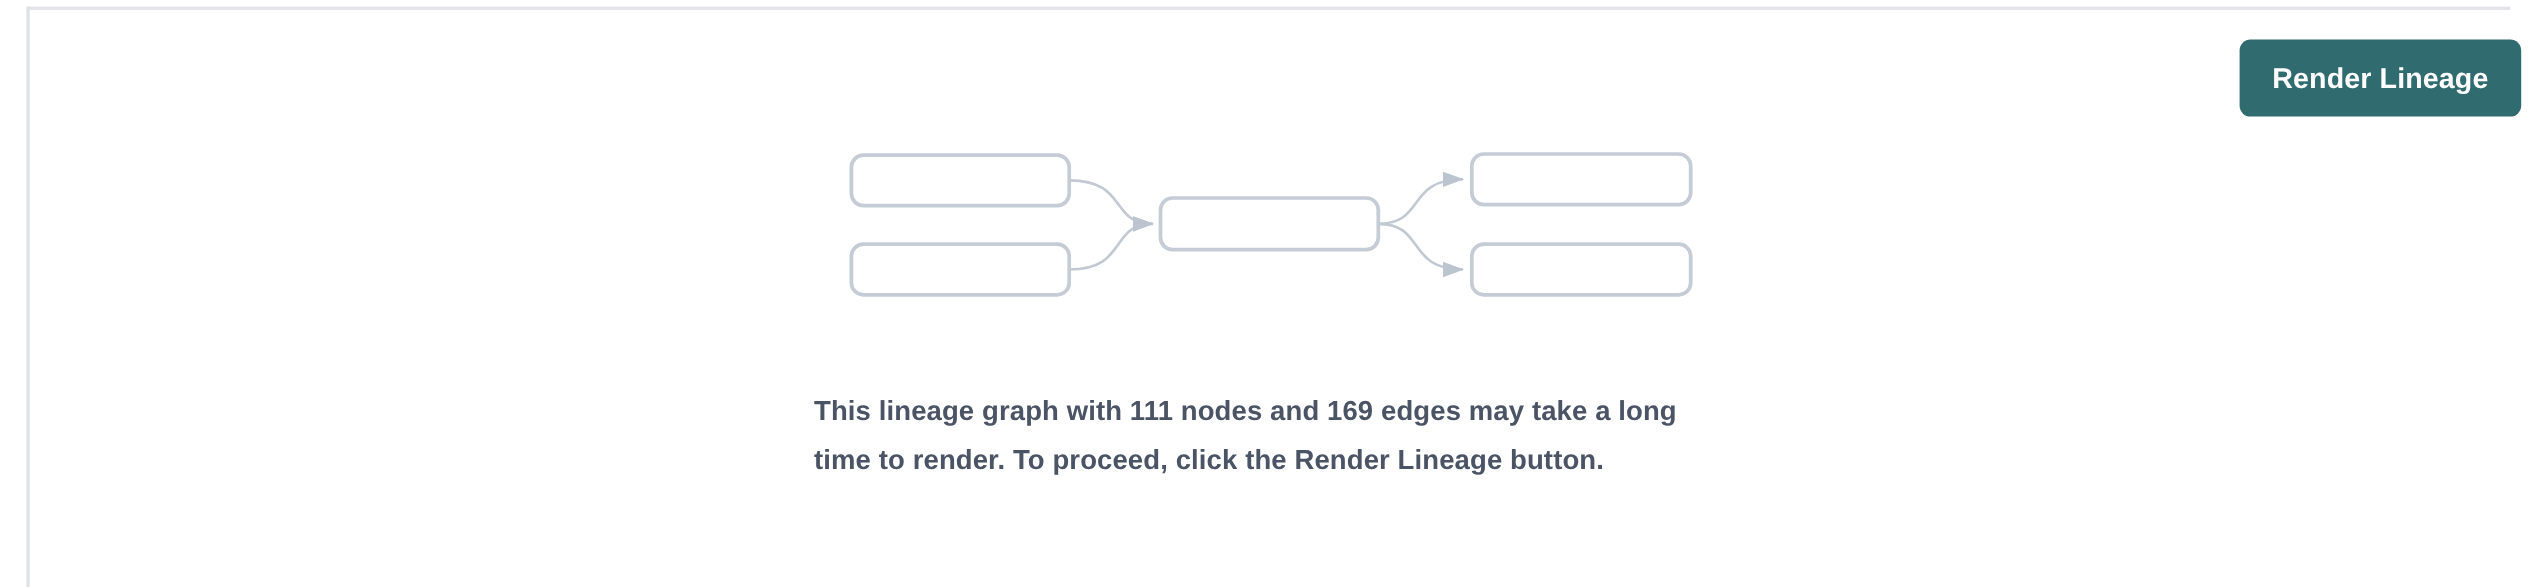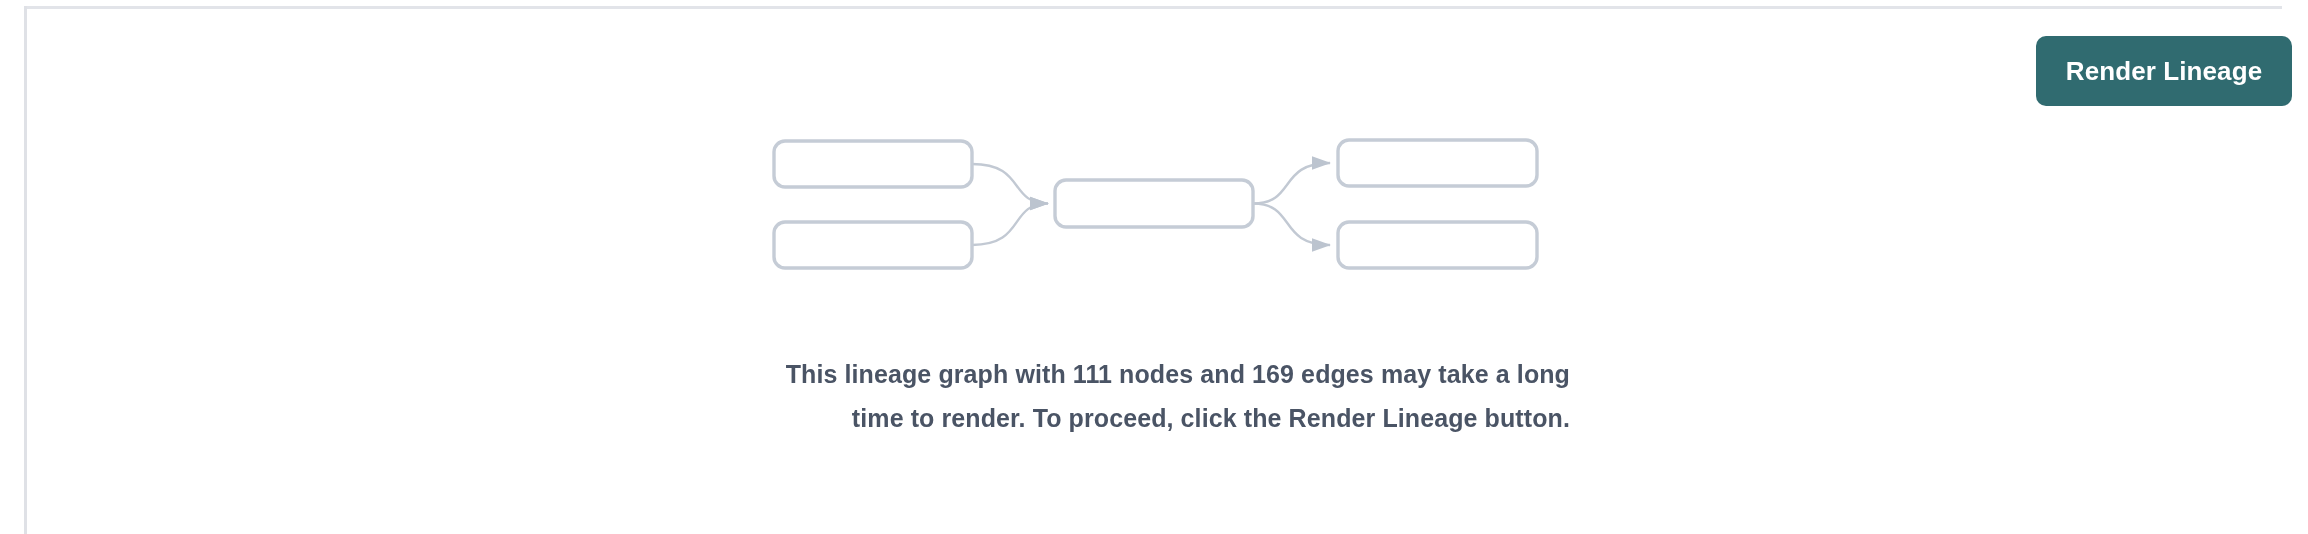--- a/index.html
+++ b/index.html
@@ -77,21 +77,21 @@
     width: 830px;
     height: 170px;
   }
 
   
   .notice {
     position: absolute;
     left: 740px;
     top: 327px;
     width: 830px;
-    text-align: right;
+    text-align: left;
     color: #4a5465;
     font-family: "Liberation Sans", sans-serif;
     font-size: 25px;
     font-weight: bold;
     line-height: 44px;
     letter-spacing: 0.1px;
   }
 </style>
 </head>
 <body>

